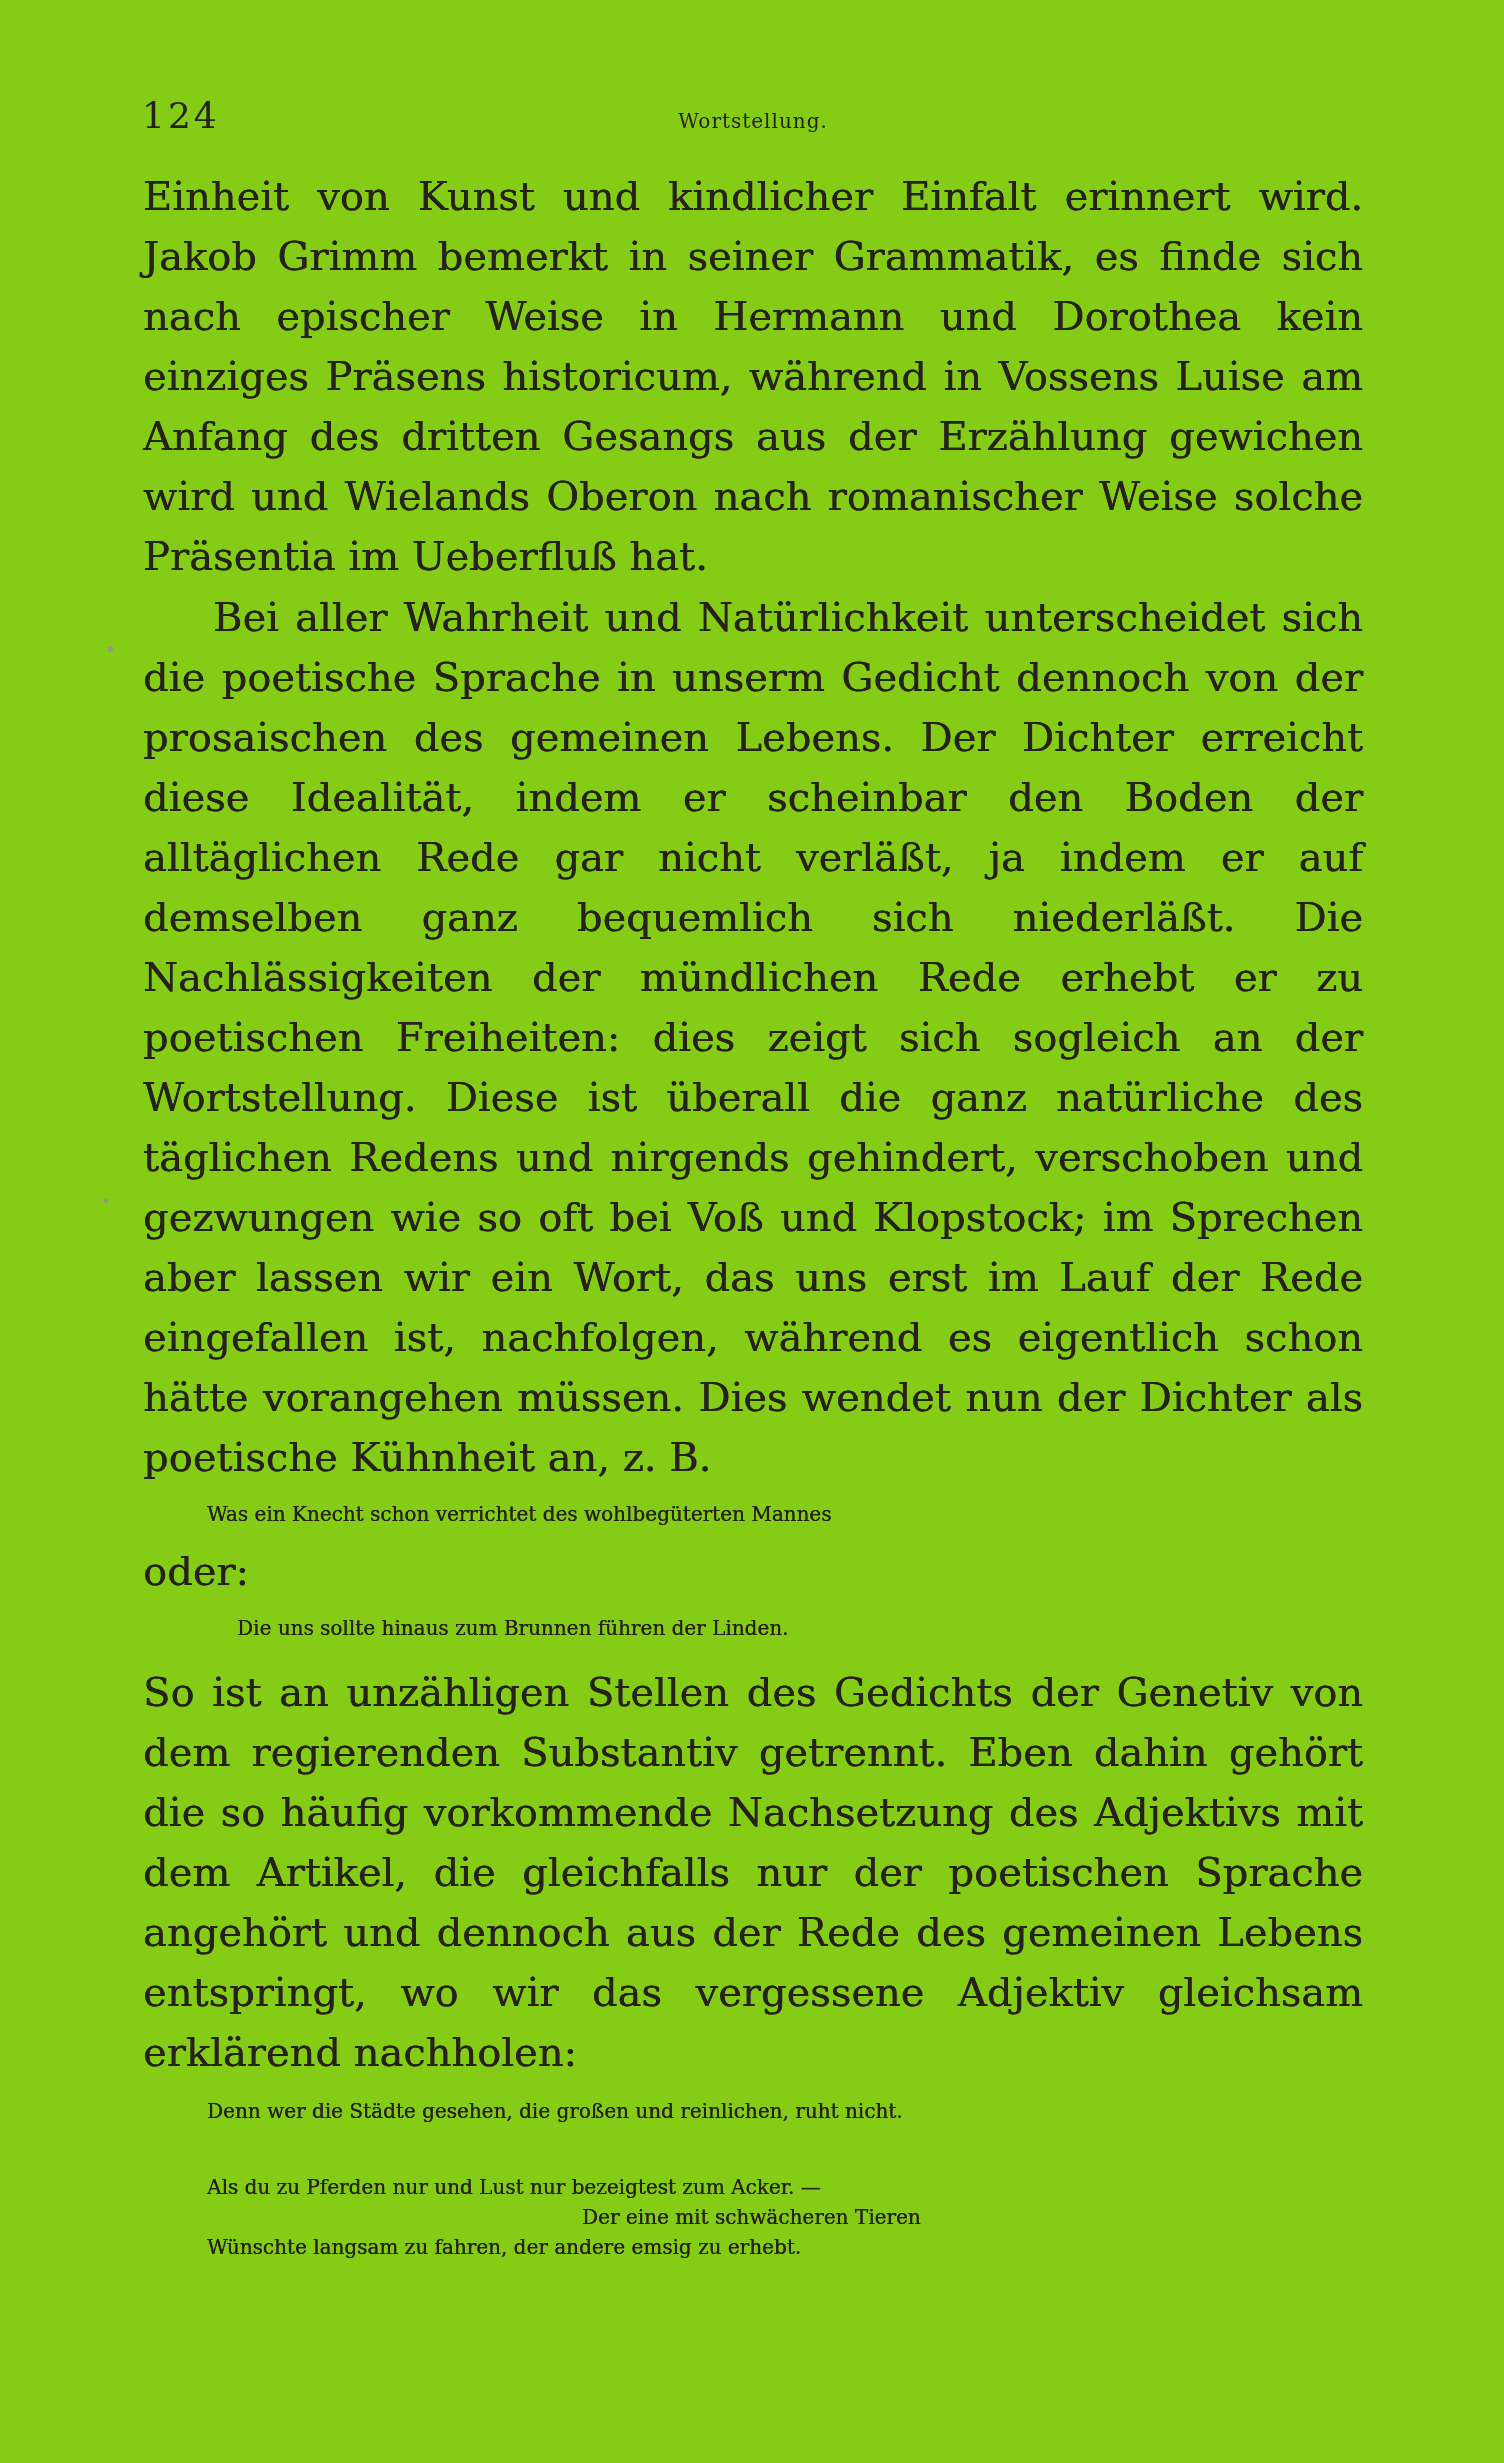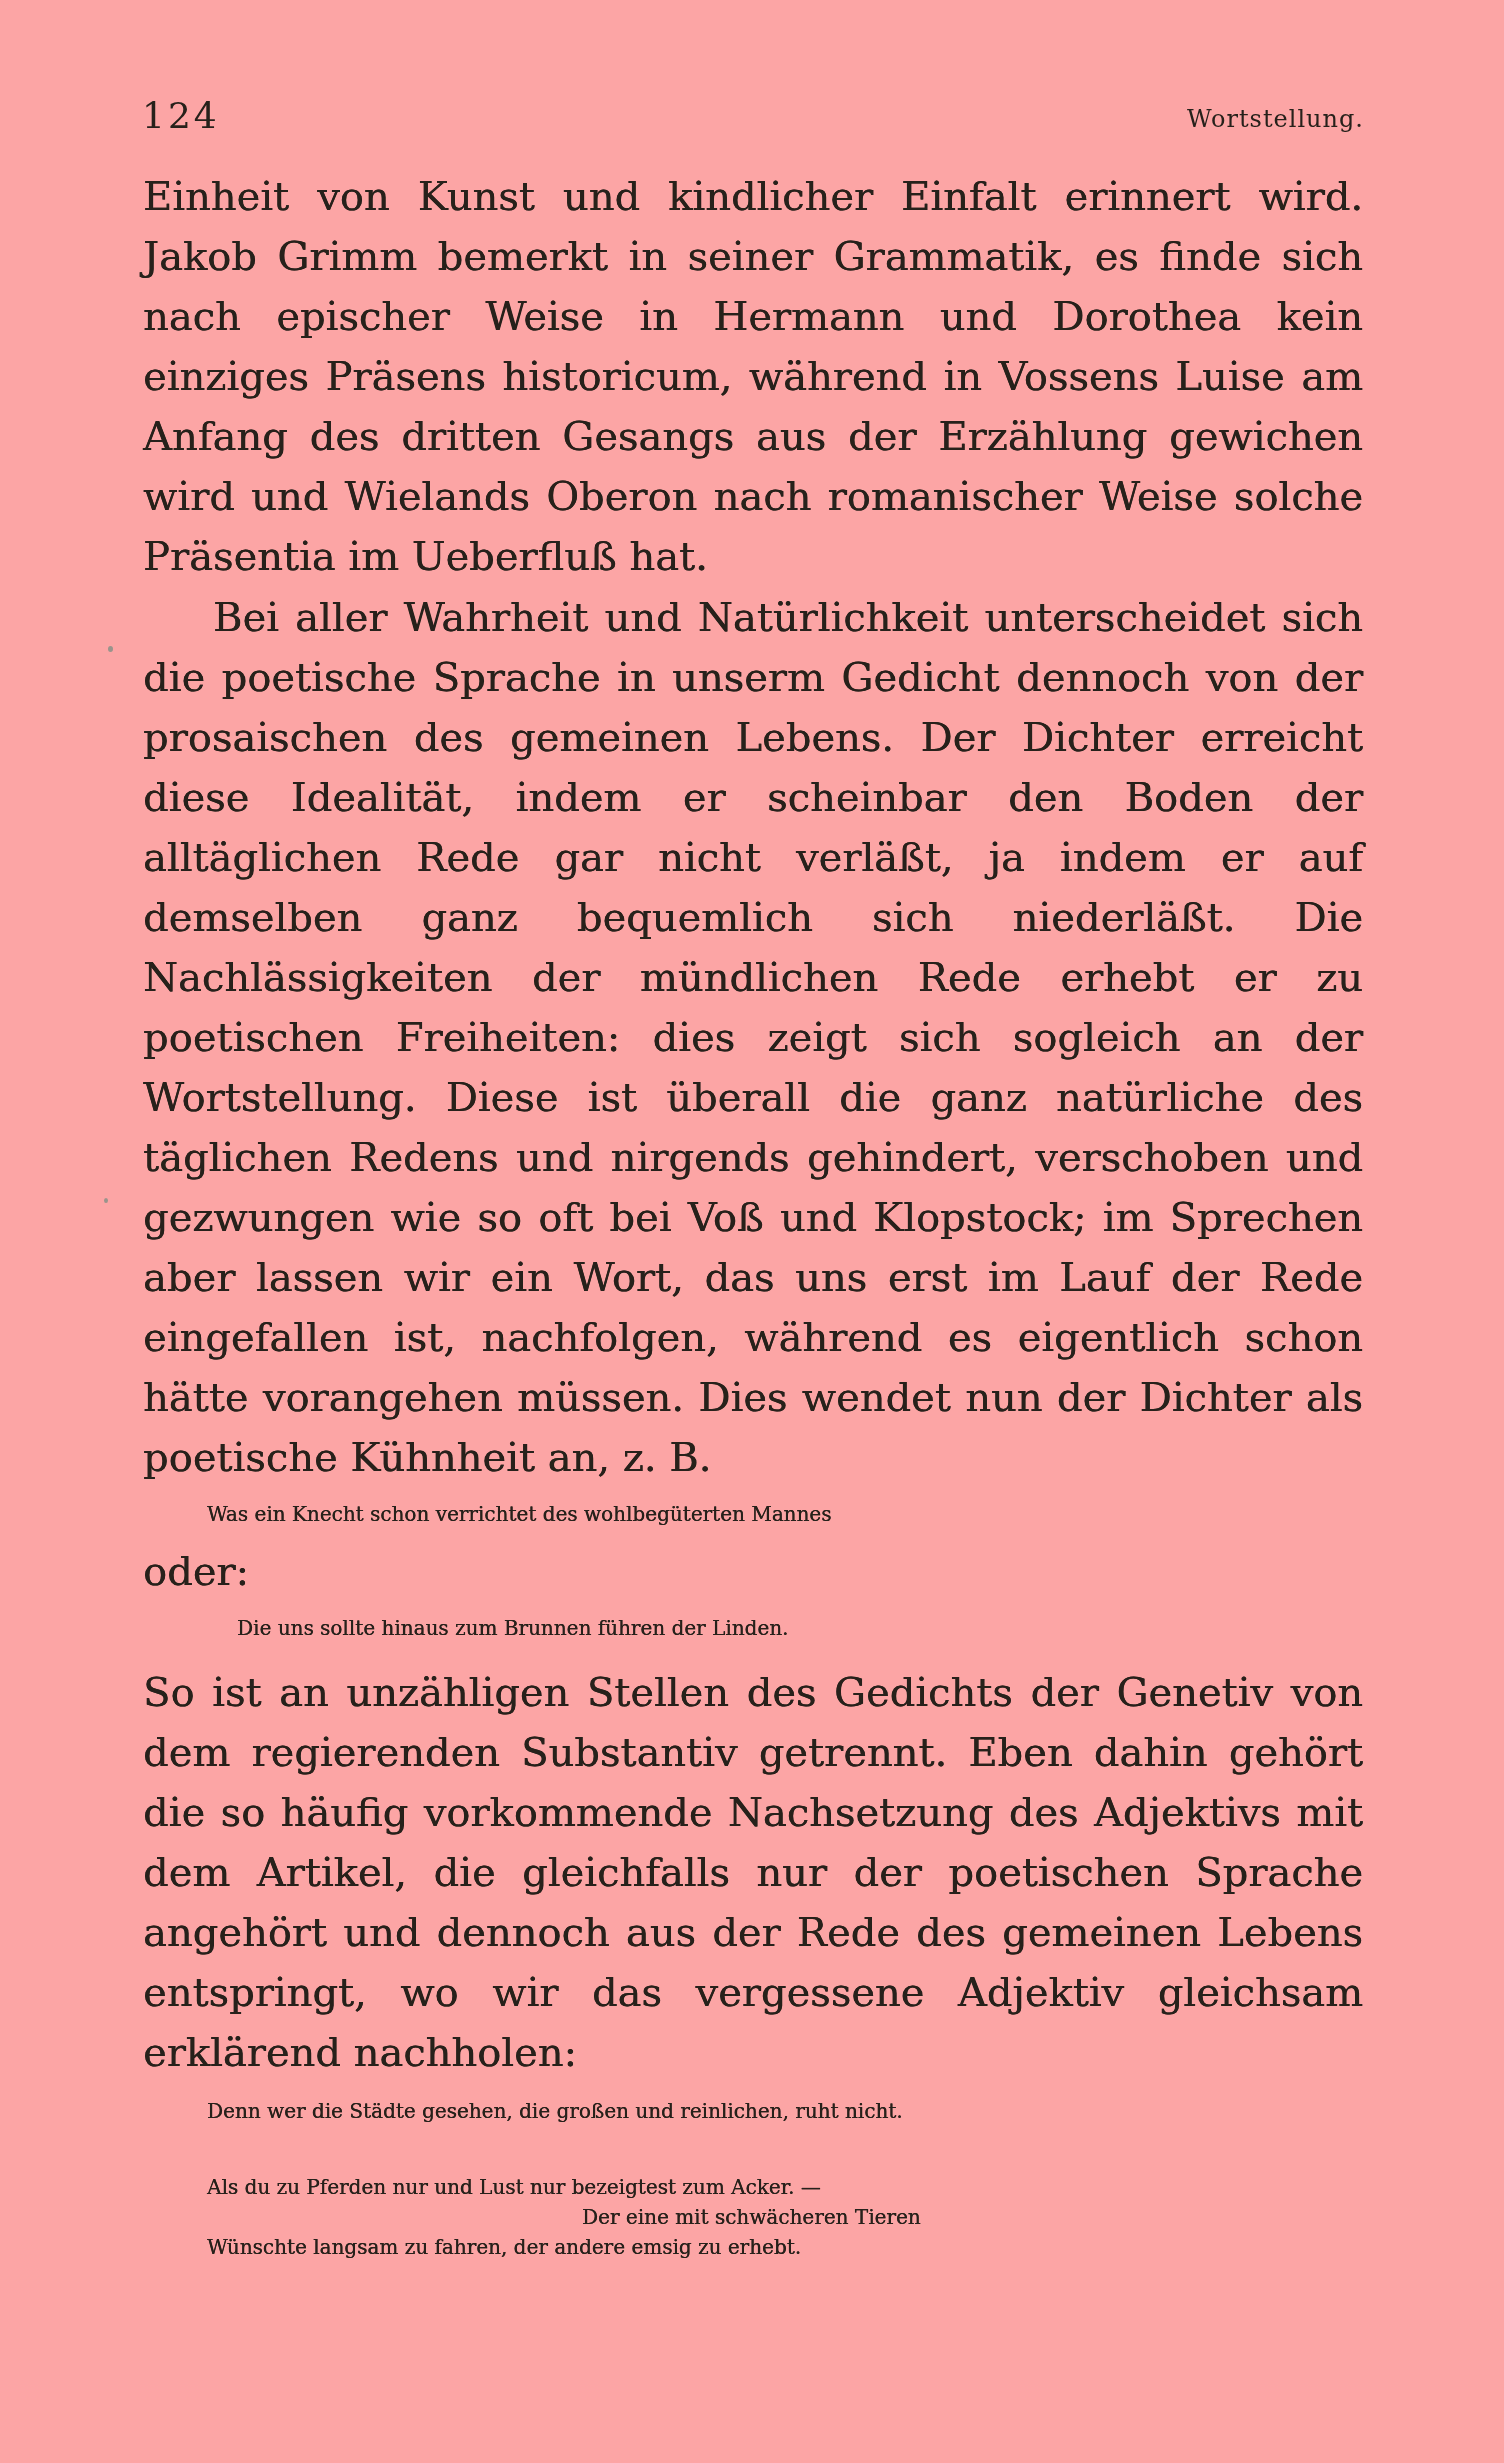--- a/index.html
+++ b/index.html
@@ -5,21 +5,21 @@
   html, body {
     margin: 0;
     padding: 0;
     background: #e9e7e2;
   }
   .page {
     position: relative;
     width: 1504px;
     height: 2463px;
     margin: 0 auto;
-    background: #fca5a5;
+    background: #84cc16;
     font-family: "DejaVu Serif", serif;
     color: #27211b;
     overflow: hidden;
   }
   .text-block {
     position: absolute;
     left: 142px;
     top: 88px;
     width: 1222px;
   }
@@ -33,22 +33,22 @@
     left: 0;
     bottom: 4px;
     font-size: 36px;
     letter-spacing: 3px;
   }
   .head-title {
     position: absolute;
     left: 0;
     right: 0;
     bottom: 7px;
-    text-align: right;
-    font-size: 24px;
+    text-align: center;
+    font-size: 20px;
     letter-spacing: 1px;
   }
   .body-para {
     margin: 1px;
     font-size: 40px;
     line-height: 1.5;
     text-align: justify;
     text-shadow: 0.35px 0 0 currentColor; 
   }
   .body-para.indent {

